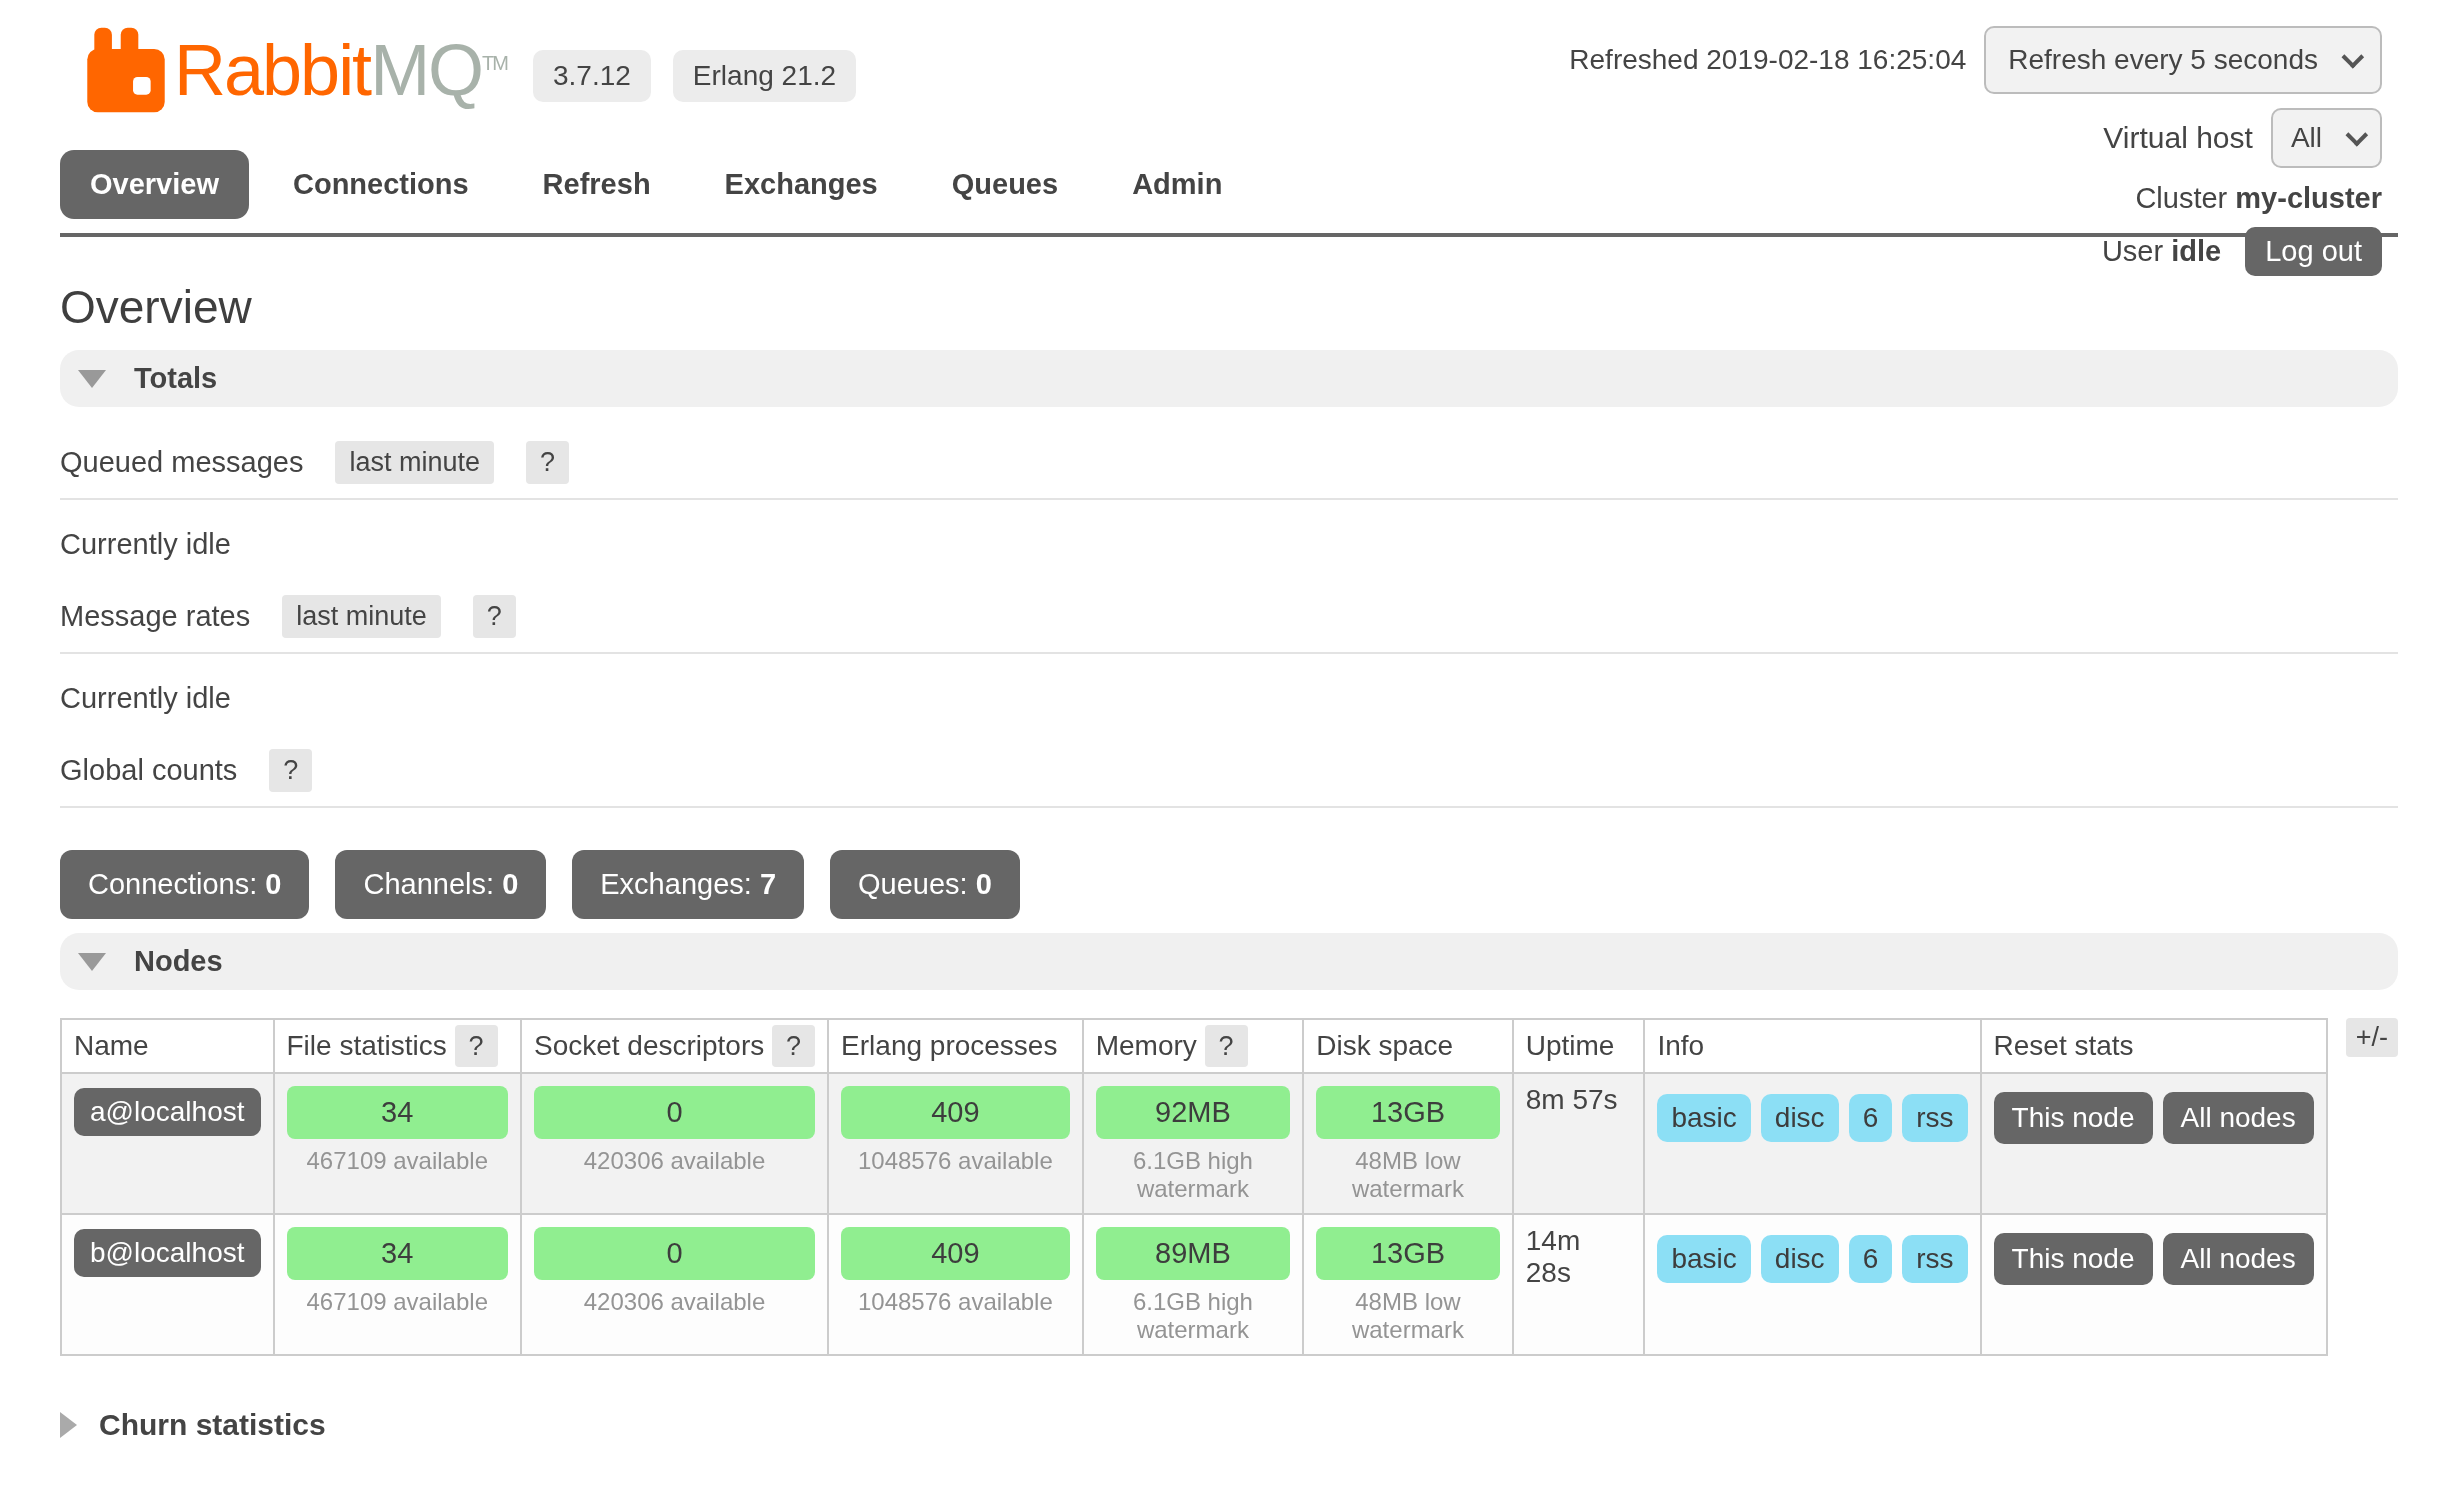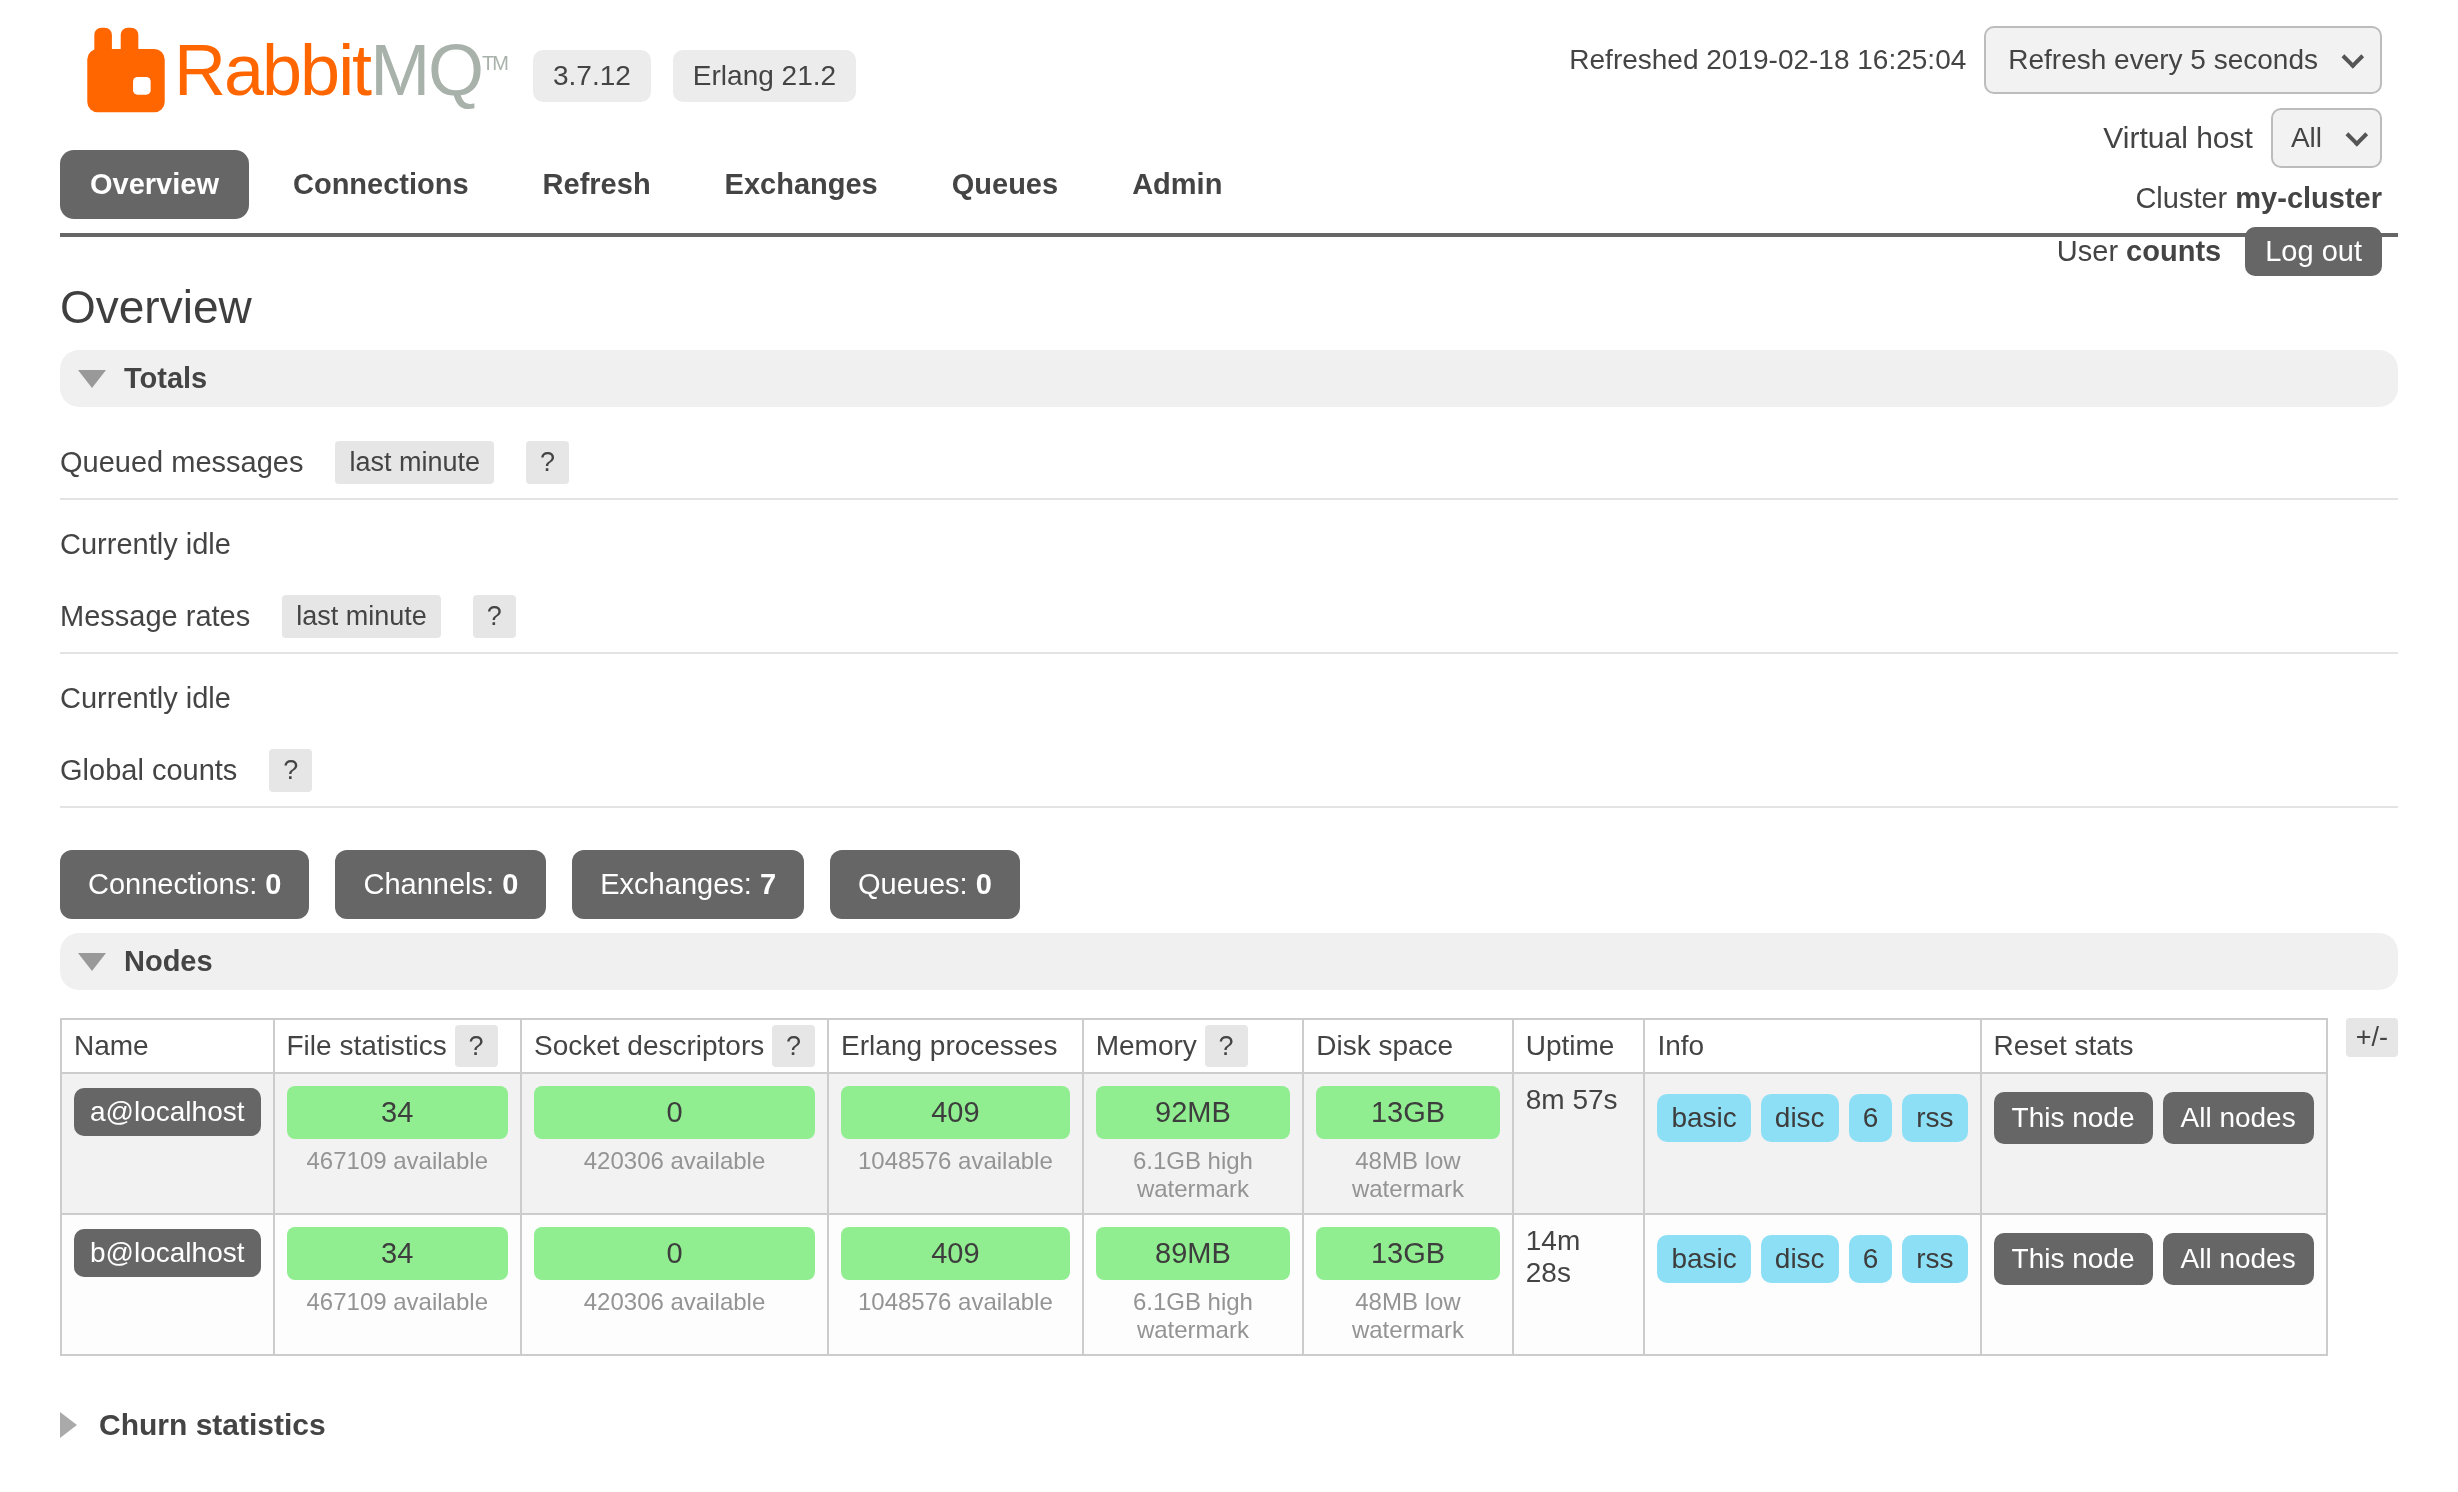--- a/index.html
+++ b/index.html
@@ -53,21 +53,21 @@
     font-size:29px; font-weight:700; color:#444; padding:18px 30px;
     border-radius:14px; cursor:pointer; text-decoration:none;
   }
   .tab.active { background:#666; color:#fff; }
   .tabbar-line { border-bottom:4px solid #666; }
 
   
   h1.page-title { font-size:46px; font-weight:400; color:#3f3f3f; margin:28px 0 16px 0; }
   .section-bar {
     background:#f0f0f0; border-radius:19px; padding:12px 18px;
-    display:flex; align-items:center; gap:18px; cursor:pointer; margin:14px 0 28px 0;
+    display:flex; align-items:center; gap:28px; cursor:pointer; margin:14px 0 28px 0;
   }
   .tri-down {
     width:0; height:0; border-left:14px solid transparent;
     border-right:14px solid transparent; border-top:18px solid #999;
   }
   .tri-right {
     width:0; height:0; border-top:13px solid transparent;
     border-bottom:13px solid transparent; border-left:17px solid #aaa;
   }
   .section-title { font-size:29px; font-weight:700; color:#444; }
@@ -169,21 +169,21 @@
           <span>All</span>
           <span class="chevron"></span>
         </span>
       </div>
       <div class="plain-line">
         <span>Cluster</span>
         <b>my-cluster</b>
       </div>
       <div class="plain-line">
         <span>User</span>
-        <b>counts</b>
+        <b>idle</b>
         <button class="logout-btn">Log out</button>
       </div>
     </div>
 
     <div class="tabs">
       <a class="tab active">Overview</a>
       <a class="tab">Connections</a>
       <a class="tab">Refresh</a>
       <a class="tab">Exchanges</a>
       <a class="tab">Queues</a>

